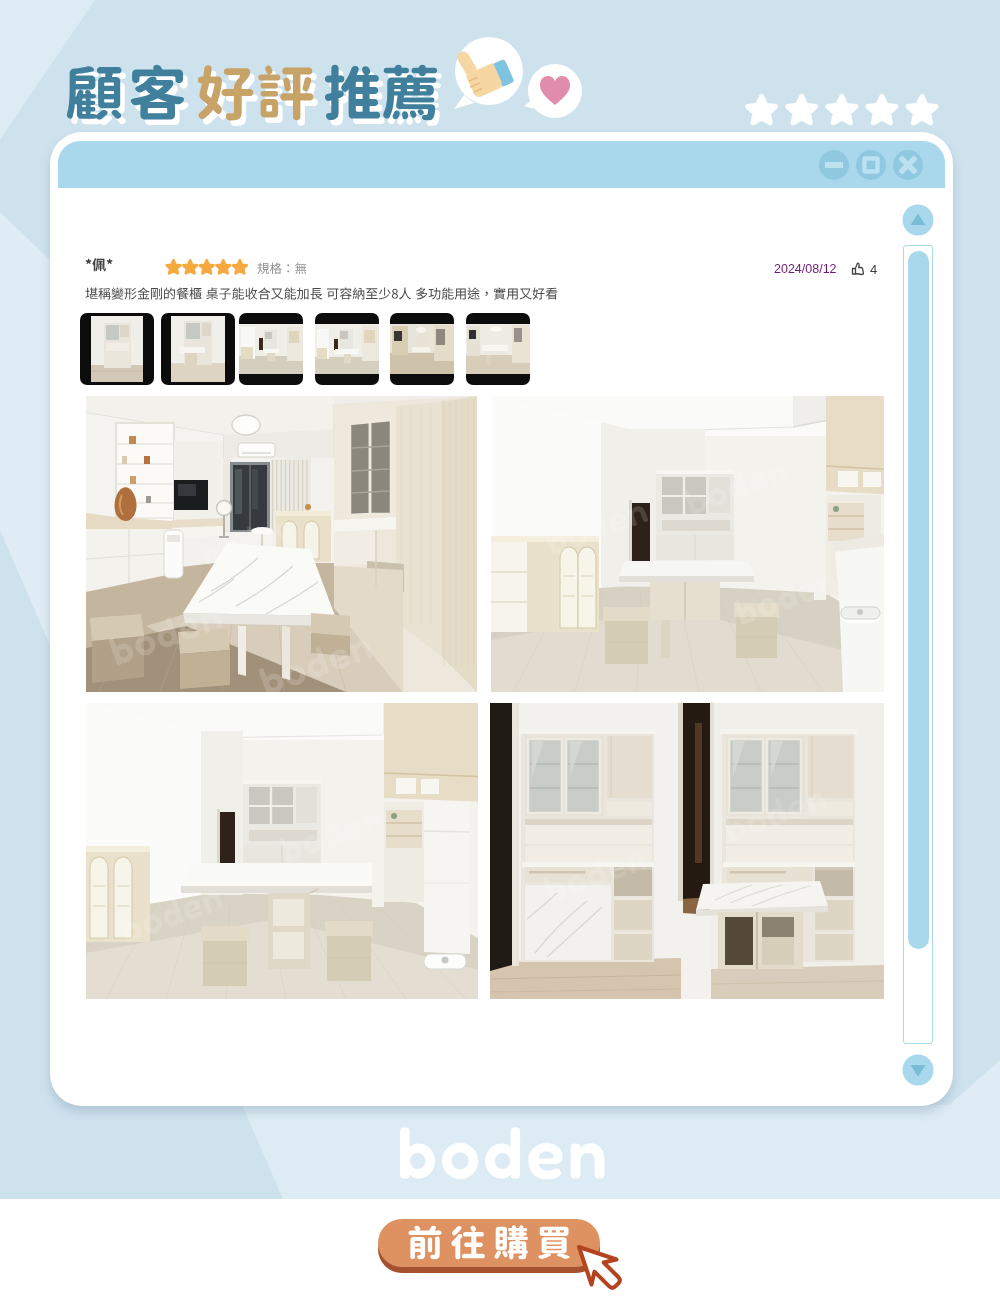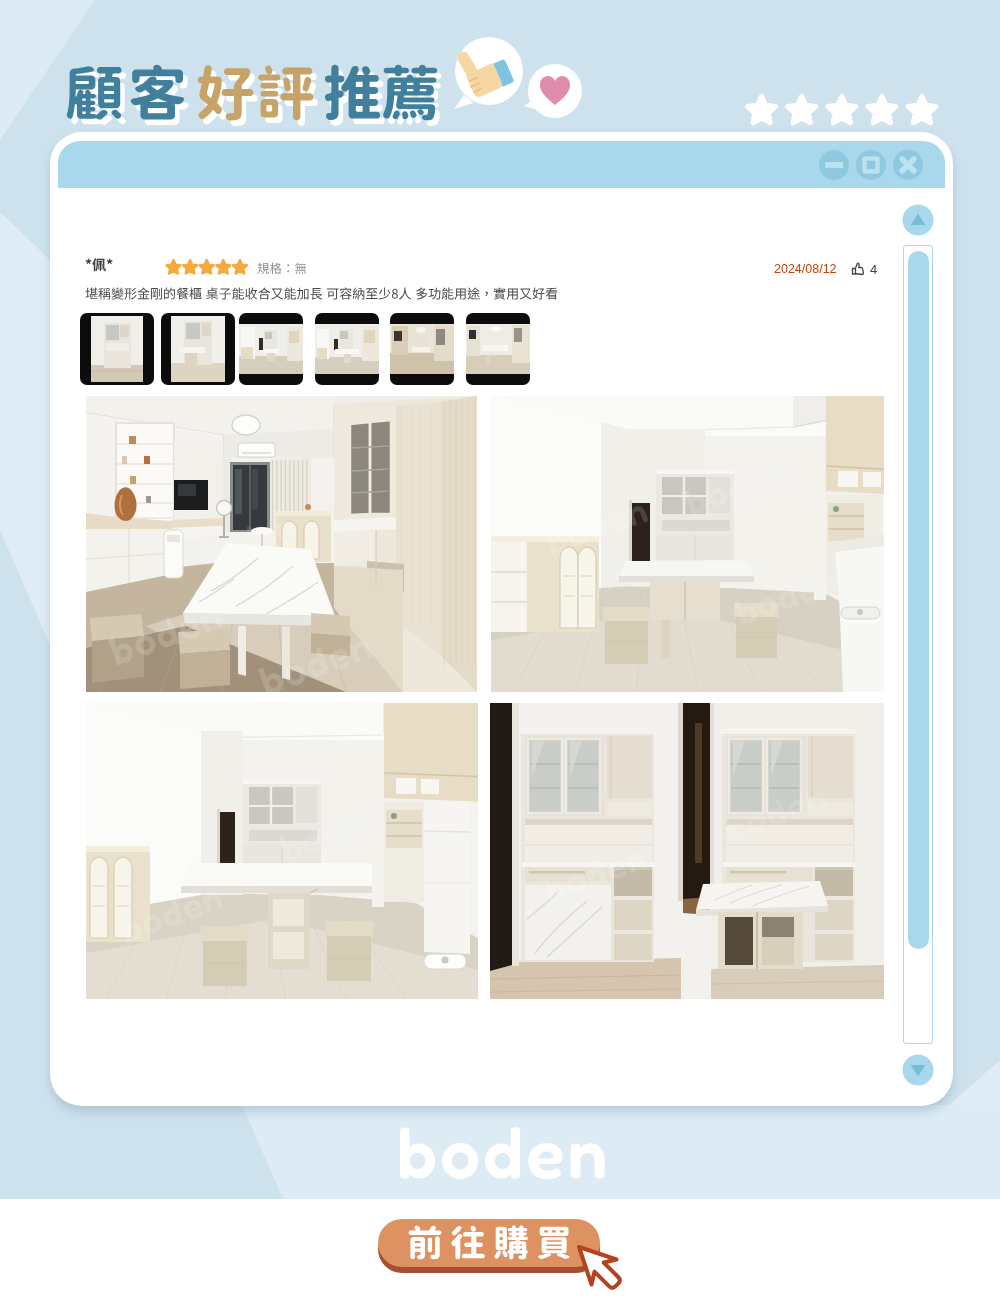--- a/index.html
+++ b/index.html
@@ -111,21 +111,21 @@
     <polygon points="223.3,260.2 221.3,264.7 216.4,265.2 220.0,268.6 219.0,273.4 223.3,271.0 227.6,273.4 226.6,268.6 230.2,265.2 225.3,264.7" fill="#f6a93e" stroke="#f6a93e" stroke-width="2.6" stroke-linejoin="round"></polygon>
     <polygon points="239.9,260.2 237.9,264.7 233.0,265.2 236.6,268.6 235.6,273.4 239.9,271.0 244.2,273.4 243.2,268.6 246.8,265.2 241.9,264.7" fill="#f6a93e" stroke="#f6a93e" stroke-width="2.6" stroke-linejoin="round"></polygon>
 <g transform="translate(257,273)">
       <path d="M0.8 -8.4H5.3V-7.6H0.8ZM0.5 -5.5H5.5V-4.7H0.5ZM2.6 -10.4H3.5V-6.1Q3.5 -5.2 3.4 -4.3Q3.4 -3.4 3.1 -2.4Q2.9 -1.5 2.4 -0.7Q1.9 0.2 1.1 0.9Q1 0.8 0.9 0.6Q0.8 0.5 0.7 0.4Q0.6 0.3 0.5 0.2Q1.2 -0.4 1.7 -1.2Q2.1 -1.9 2.3 -2.8Q2.5 -3.6 2.6 -4.5Q2.6 -5.3 2.6 -6ZM3.3 -4Q3.4 -3.9 3.7 -3.7Q3.9 -3.4 4.2 -3.1Q4.5 -2.8 4.7 -2.5Q5 -2.2 5.2 -1.9Q5.4 -1.7 5.5 -1.6L4.9 -0.9Q4.7 -1.1 4.5 -1.5Q4.2 -1.9 3.8 -2.3Q3.5 -2.7 3.2 -3Q2.9 -3.4 2.7 -3.6ZM6.8 -7.2V-5.9H10.4V-7.2ZM6.8 -5.1V-3.9H10.4V-5.1ZM6.8 -9.2V-7.9H10.4V-9.2ZM6 -10H11.3V-3H6ZM9 -3.4H9.8V-0.4Q9.8 -0.2 9.9 -0.1Q9.9 -0.1 10.1 -0.1Q10.2 -0.1 10.4 -0.1Q10.5 -0.1 10.7 -0.1Q10.9 -0.1 10.9 -0.1Q11.1 -0.1 11.1 -0.2Q11.2 -0.3 11.2 -0.6Q11.3 -1 11.3 -1.7Q11.4 -1.6 11.5 -1.6Q11.7 -1.5 11.8 -1.4Q12 -1.4 12.1 -1.4Q12 -0.5 11.9 0Q11.8 0.4 11.6 0.6Q11.4 0.8 11 0.8Q11 0.8 10.8 0.8Q10.7 0.8 10.5 0.8Q10.4 0.8 10.2 0.8Q10.1 0.8 10 0.8Q9.6 0.8 9.4 0.7Q9.1 0.6 9 0.3Q9 0.1 9 -0.4ZM7 -3.2H7.9Q7.8 -2.5 7.6 -1.9Q7.4 -1.2 7.1 -0.7Q6.8 -0.1 6.2 0.3Q5.7 0.7 4.9 1Q4.8 0.8 4.6 0.6Q4.5 0.4 4.3 0.3Q5.3 0 5.9 -0.6Q6.4 -1.1 6.7 -1.7Q6.9 -2.4 7 -3.2Z" fill="#8f8f8f" transform="translate(0.0,0.0)"></path>
       <path d="M19.4 -9.2H22.9V-8.3H19.4ZM18.3 -3.6H23.5V1H22.6V-2.8H19.2V1H18.3ZM18.7 -0.4H23.1V0.5H18.7ZM19.8 -10.5 20.7 -10.3Q20.3 -9.4 19.9 -8.7Q19.4 -7.9 18.9 -7.2Q18.3 -6.6 17.8 -6.1Q17.7 -6.1 17.6 -6.3Q17.4 -6.4 17.3 -6.5Q17.1 -6.6 17 -6.7Q17.9 -7.4 18.6 -8.4Q19.3 -9.4 19.8 -10.5ZM22.7 -9.2H22.9L23 -9.2L23.6 -8.9Q23.2 -7.8 22.5 -6.8Q21.9 -5.8 21 -5.1Q20.2 -4.3 19.2 -3.8Q18.3 -3.2 17.3 -2.9Q17.2 -3 17.1 -3.3Q16.9 -3.5 16.8 -3.6Q17.7 -3.9 18.6 -4.4Q19.5 -4.9 20.3 -5.6Q21.1 -6.3 21.7 -7.2Q22.3 -8 22.7 -9ZM19.3 -8.5Q19.7 -7.6 20.5 -6.7Q21.2 -5.8 22.3 -5.1Q23.3 -4.4 24.7 -3.9Q24.6 -3.8 24.5 -3.7Q24.4 -3.6 24.3 -3.4Q24.2 -3.3 24.1 -3.2Q22.7 -3.6 21.7 -4.4Q20.6 -5.2 19.8 -6.2Q19.1 -7.1 18.7 -8.1ZM13.1 -7.8H17.5V-6.9H13.1ZM15 -10.5H15.9V1H15ZM15 -7.3 15.6 -7.1Q15.4 -6.3 15.2 -5.5Q15 -4.7 14.7 -3.9Q14.4 -3.2 14 -2.5Q13.7 -1.8 13.3 -1.4Q13.3 -1.5 13.1 -1.8Q13 -2 12.8 -2.2Q13.2 -2.6 13.5 -3.2Q13.8 -3.8 14.1 -4.5Q14.4 -5.2 14.6 -5.9Q14.8 -6.6 15 -7.3ZM15.9 -6.4Q16 -6.3 16.2 -6Q16.4 -5.8 16.7 -5.5Q17 -5.1 17.2 -4.9Q17.4 -4.6 17.5 -4.5L16.9 -3.7Q16.8 -3.9 16.6 -4.3Q16.4 -4.6 16.2 -4.9Q16 -5.3 15.7 -5.6Q15.5 -5.9 15.4 -6Z" fill="#8f8f8f" transform="translate(0.0,0.0)"></path>
       <path d="M31.2 -6.8Q30.9 -6.8 30.6 -7.1Q30.3 -7.3 30.3 -7.7Q30.3 -8.2 30.6 -8.4Q30.9 -8.7 31.2 -8.7Q31.6 -8.7 31.9 -8.4Q32.2 -8.2 32.2 -7.7Q32.2 -7.3 31.9 -7.1Q31.6 -6.8 31.2 -6.8ZM31.2 -0.7Q30.9 -0.7 30.6 -0.9Q30.3 -1.2 30.3 -1.6Q30.3 -2 30.6 -2.3Q30.9 -2.6 31.2 -2.6Q31.6 -2.6 31.9 -2.3Q32.2 -2 32.2 -1.6Q32.2 -1.2 31.9 -0.9Q31.6 -0.7 31.2 -0.7Z" fill="#8f8f8f" transform="translate(0.0,0.0)"></path>
       <path d="M40.7 -10.6 41.5 -10.3Q41.2 -9.6 40.7 -8.9Q40.2 -8.3 39.7 -7.7Q39.1 -7.1 38.6 -6.7Q38.5 -6.8 38.4 -6.9Q38.3 -7 38.2 -7.2Q38.1 -7.3 38 -7.4Q38.8 -8 39.5 -8.8Q40.2 -9.7 40.7 -10.6ZM40.3 -9.1H48.9V-8.2H40ZM38.6 -6.1H49V-5.3H38.6ZM38.2 -3.1H49.3V-2.3H38.2ZM42.3 -7.5H43.1V-2.7H42.3ZM40.1 -7.5H41V-2.6H40.1ZM44.5 -7.5H45.4V-2.6H44.5ZM46.7 -7.5H47.6V-2.6H46.7ZM41.8 -1.4 42.7 -1.5Q42.8 -0.9 42.9 -0.3Q42.9 0.3 43 0.8L42 0.9Q42 0.6 42 0.2Q42 -0.2 41.9 -0.6Q41.9 -1 41.8 -1.4ZM44.4 -1.4 45.2 -1.6Q45.4 -1.2 45.6 -0.8Q45.7 -0.4 45.9 0Q46 0.4 46 0.7L45.1 0.9Q45 0.4 44.8 -0.2Q44.6 -0.9 44.4 -1.4ZM46.9 -1.5 47.8 -1.8Q48.1 -1.4 48.3 -1Q48.6 -0.6 48.8 -0.1Q49 0.3 49.1 0.6L48.2 1Q48.1 0.7 47.9 0.2Q47.7 -0.2 47.4 -0.6Q47.2 -1.1 46.9 -1.5ZM39.7 -1.8 40.6 -1.5Q40.4 -1.1 40.2 -0.7Q40 -0.2 39.8 0.2Q39.5 0.7 39.3 1L38.4 0.7Q38.6 0.3 38.9 -0.1Q39.1 -0.5 39.3 -0.9Q39.5 -1.4 39.7 -1.8Z" fill="#8f8f8f" transform="translate(0.0,0.0)"></path>
     </g>
 </svg>
 
-<div class="abs" style="left:774px;top:262px;width:70px;font-size:12.5px;color:#c2410c;">2024/08/12</div>
+<div class="abs" style="left:774px;top:262px;width:70px;font-size:12.5px;color:#701a75;">2024/08/12</div>
 
 <svg class="abs" style="left:850px;top:261px" width="36" height="16" viewBox="0 0 36 16">
 <g stroke="#444" stroke-width="1.3" fill="none">
 <path d="M5.5 7 L5.5 13.5 M2.5 7.5 L5.5 7.5 L5.5 13 L2.5 13 Z M5.5 12.5 L12 13.5 C13 13.5 13.6 12.8 13.4 11.9 L12.5 7.6 C12.4 6.9 11.8 6.5 11.2 6.5 L8.8 6.5 C8.8 6.5 9.3 4.2 9 3 C8.8 2.1 7.6 1.9 7.2 2.8 C6.8 3.8 6.6 5.3 5.5 6.6"></path>
 </g>
 <text x="20" y="13" font-size="13" fill="#3f3f3f" font-family="Liberation Sans">4</text>
 </svg>
 
 <svg class="abs" style="left:85px;top:284px" width="520" height="22" viewBox="0 0 520 22">
 <g transform="translate(0,14.5)">

